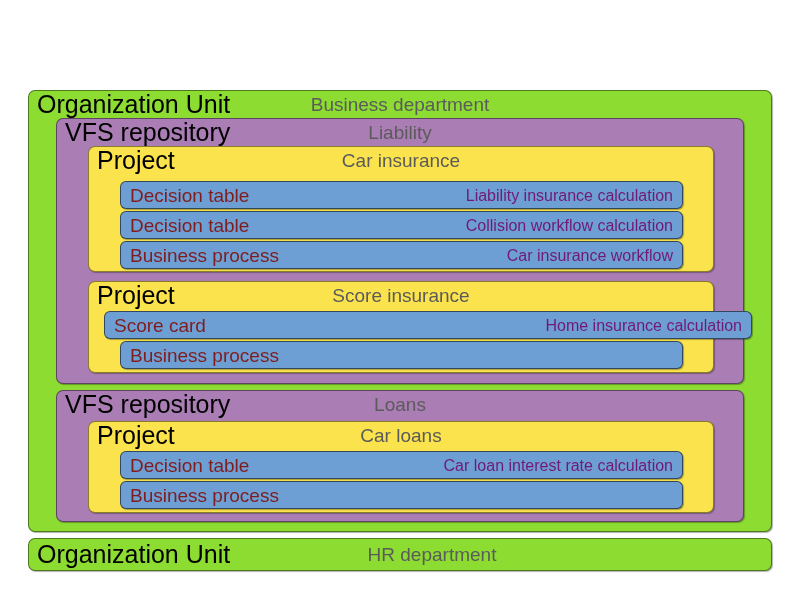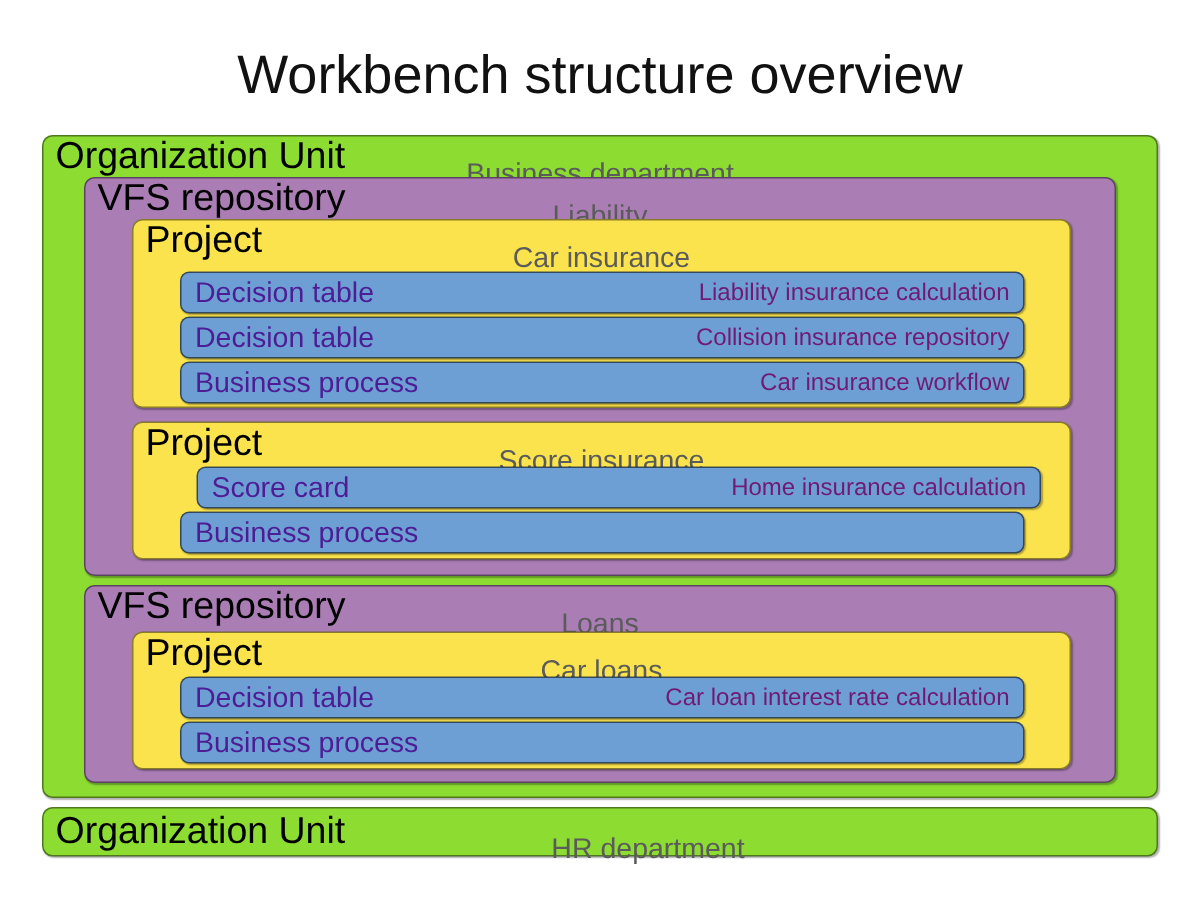--- a/index.html
+++ b/index.html
@@ -56,21 +56,21 @@
     left: 8px;
     top: 0;
     font-size: 25px;
     color: #000000;
     line-height: 27px;
   }
 
   .box-name {
     position: absolute;
     left: 0;
-    top: 12px;
+    top: 0;
     width: 100%;
     text-align: center;
     font-size: 19px;
     color: #5b5b5b;
     line-height: 27px;
   }
 
   
   .org-unit   { background: #8CDC32; }
   .vfs-repo   { background: #AA7DB5; }
@@ -86,40 +86,39 @@
     border: 1px solid rgba(0,0,0,0.55);
     box-shadow: 1px 1px 1px rgba(0,0,0,0.30);
   }
   .asset-type {
     position: absolute;
     left: 9px;
     top: 0;
     height: 28px;
     line-height: 27px;
     font-size: 19px;
-    color: #4c1d95;
+    color: #7f1d1d;
     white-space: nowrap;
   }
   .asset-name {
     position: absolute;
     right: 9px;
     top: 0;
     height: 28px;
     line-height: 27px;
     font-size: 16px;
     color: #701a75;
     white-space: nowrap;
   }
 </style>
 </head>
 <body>
 
 <div class="page">
 
-  <div class="page-title">Workbench structure overview</div>
 
   <div class="box org-unit" style="left:28px; top:90px; width:744px; height:442px;">
     <div class="box-header">
       <span class="box-type">Organization Unit</span>
       <span class="box-name">Business department</span>
     </div>
   </div>
 
   <div class="box vfs-repo" style="left:56px; top:118px; width:688px; height:266px;">
     <div class="box-header">
@@ -135,36 +134,36 @@
     </div>
   </div>
 
   <div class="asset" style="left:120px; top:181px; width:563px;">
     <span class="asset-type">Decision table</span>
     <span class="asset-name">Liability insurance calculation</span>
   </div>
 
   <div class="asset" style="left:120px; top:211px; width:563px;">
     <span class="asset-type">Decision table</span>
-    <span class="asset-name">Collision insurance repository</span>
+    <span class="asset-name">Collision workflow calculation</span>
   </div>
 
   <div class="asset" style="left:120px; top:241px; width:563px;">
     <span class="asset-type">Business process</span>
     <span class="asset-name">Car insurance workflow</span>
   </div>
 
   <div class="box project" style="left:88px; top:281px; width:626px; height:92px;">
     <div class="box-header">
       <span class="box-type">Project</span>
       <span class="box-name">Score insurance</span>
     </div>
   </div>
 
-  <div class="asset" style="left:131px; top:311px; width:563px;">
+  <div class="asset" style="left:104px; top:311px; width:648px;">
     <span class="asset-type">Score card</span>
     <span class="asset-name">Home insurance calculation</span>
   </div>
 
   <div class="asset" style="left:120px; top:341px; width:563px;">
     <span class="asset-type">Business process</span>
   </div>
 
   <div class="box vfs-repo" style="left:56px; top:390px; width:688px; height:132px;">
     <div class="box-header">

